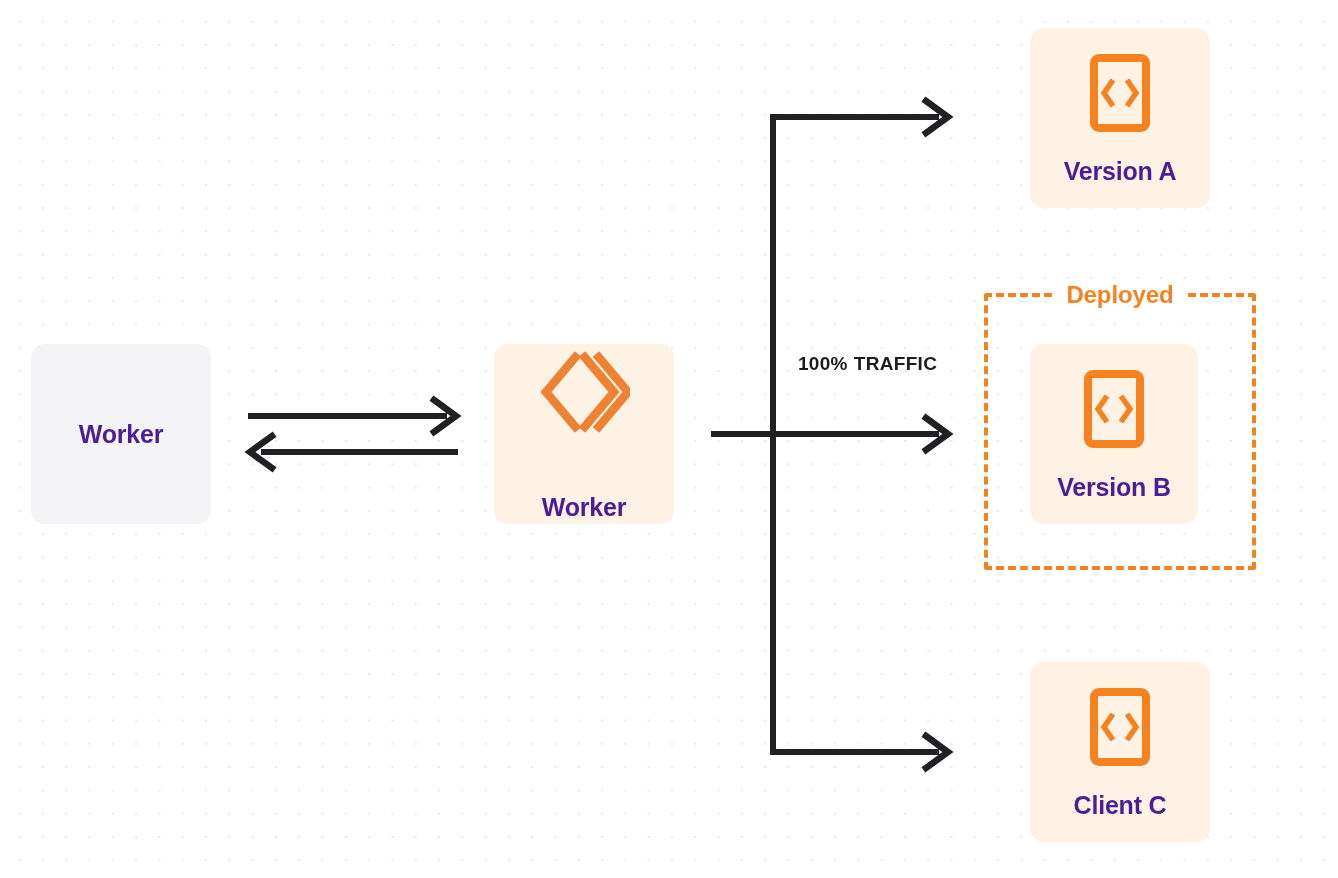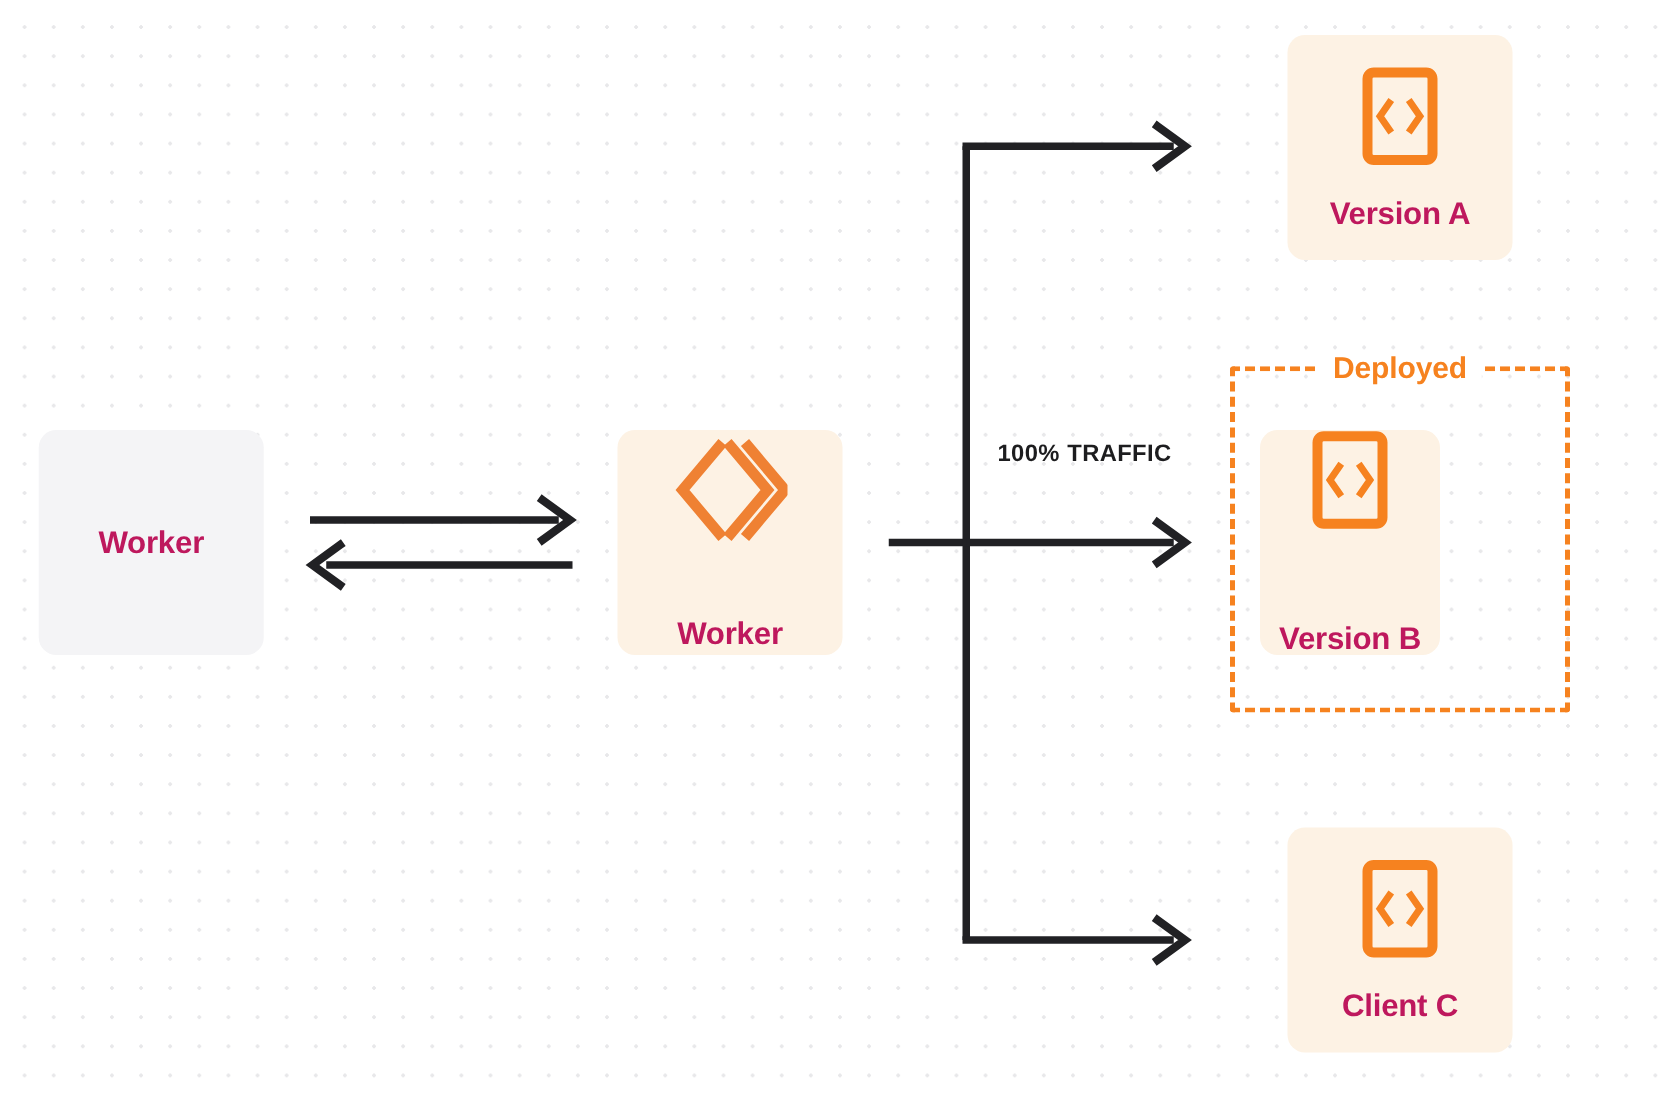--- a/index.html
+++ b/index.html
@@ -37,21 +37,21 @@
   }
 
   .node-worker,
   .node-version {
     background: #fdf2e4;
   }
 
   .node-label {
     font-size: 25px;
     font-weight: 700;
-    color: #be185d;
+    color: #4c1d95;
     letter-spacing: -0.2px;
     line-height: 1;
     text-align: center;
   }
 
   .worker-label { margin-top: 28px; }
   .version-label { margin-top: 26px; }
 
   .icon-wrap {
     display: flex;
@@ -192,21 +192,21 @@
         <polyline points="38,27 47,40 38,53" fill="none" stroke="#f6821f" stroke-width="5.5" stroke-linecap="butt" stroke-linejoin="miter"></polyline>
       </svg>
     </span>
     <span class="node-label version-label">Version A</span>
   </div>
 
   <div class="deployed-group" style="left:984px; top:293px; width:272px; height:277px;">
     <span class="deployed-label">Deployed</span>
   </div>
 
-  <div class="node node-version" style="left:1008px; top:344px; width:144px; height:180px;justify-content:space-between;">
+  <div class="node node-version" style="left:1030px; top:344px; width:168px; height:180px;">
     <span class="icon-wrap">
       <svg width="62" height="80" viewBox="0 0 62 80" xmlns="http://www.w3.org/2000/svg">
         <rect x="5" y="5" width="52" height="70" rx="5" ry="5" fill="none" stroke="#f6821f" stroke-width="8"></rect>
         <polyline points="24,27 15,40 24,53" fill="none" stroke="#f6821f" stroke-width="5.5" stroke-linecap="butt" stroke-linejoin="miter"></polyline>
         <polyline points="38,27 47,40 38,53" fill="none" stroke="#f6821f" stroke-width="5.5" stroke-linecap="butt" stroke-linejoin="miter"></polyline>
       </svg>
     </span>
     <span class="node-label version-label">Version B</span>
   </div>
 

